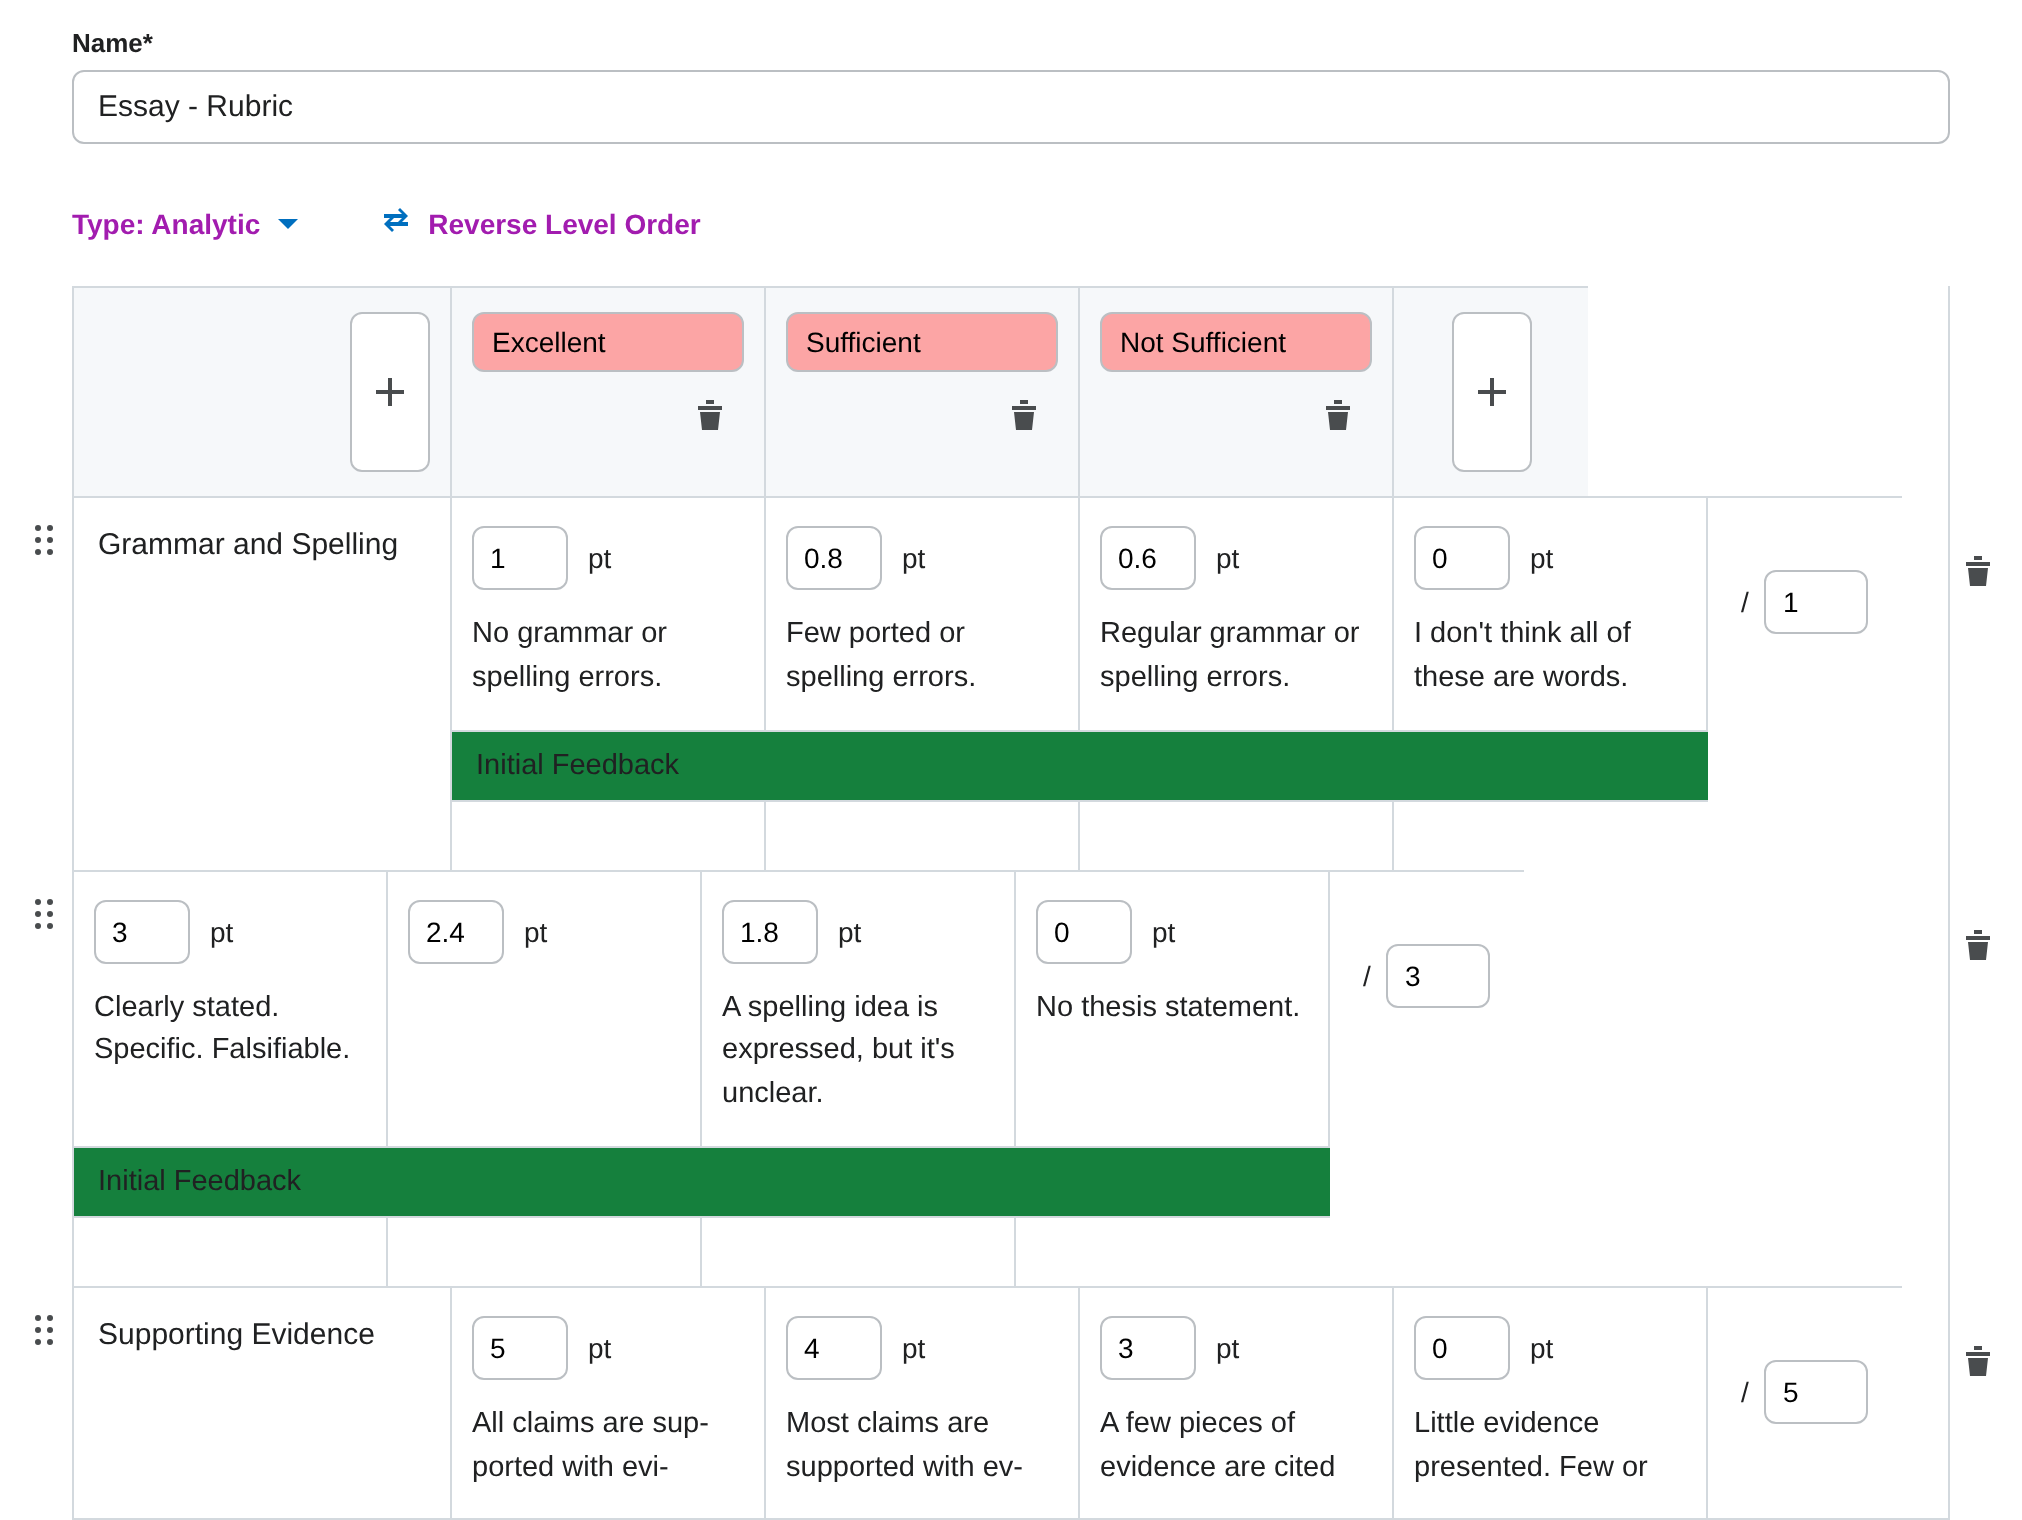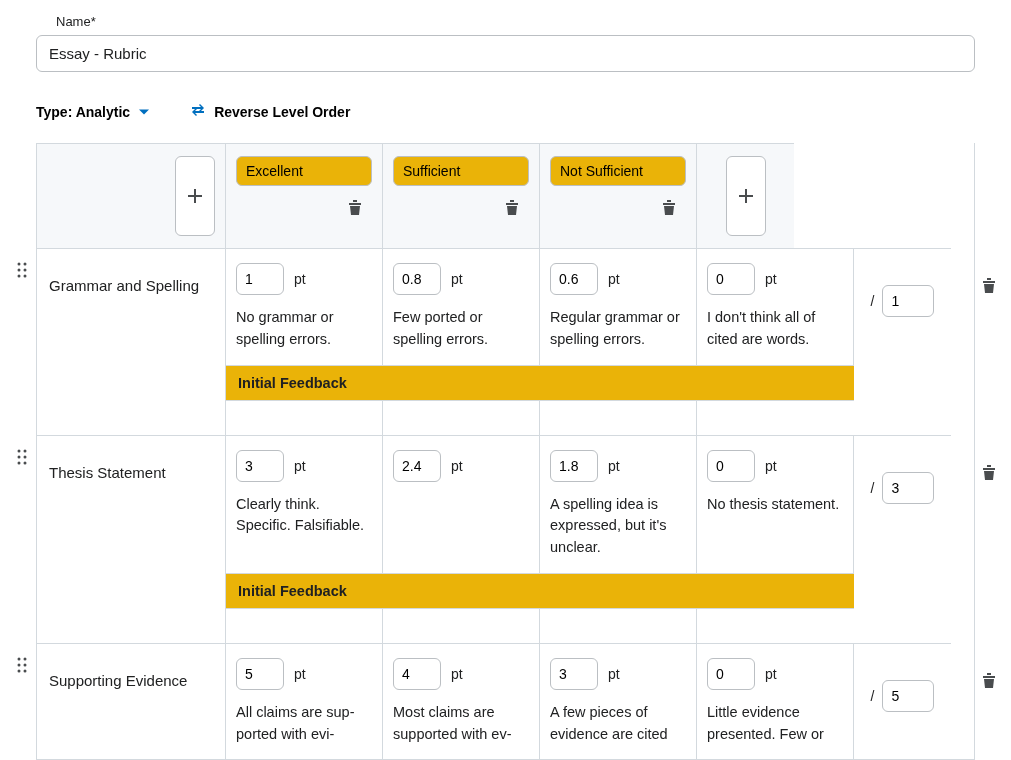--- a/index.html
+++ b/index.html
@@ -1,53 +1,53 @@
 <!DOCTYPE html>
 <html><head>
 <meta charset="utf-8">
 <style>
 * { box-sizing: border-box; margin: 0; padding: 0; }
 body { font-family: -apple-system, 'Segoe UI', sans-serif; font-size: 14px; color: #202122; background: #fff; padding: 14px 36px; width: 1011px; }
-.field-label { font-size: 13px; font-weight: 400; margin-bottom: 6px; display: block; margin-left: 20px; }
+.field-label { font-size: 13px; font-weight: 700; margin-bottom: 6px; display: block; }
 .name-input { width: 100%; border: 1px solid #bbbfc3; border-radius: 6px; padding: 9px 12px; font-size: 15px; color: #202122; }
 .toolbar { display: flex; gap: 40px; margin: 30px 0 22px 0; }
-.toolbar-btn { display: flex; align-items: center; gap: 8px; background: none; border: none; color: #000000; font-weight: 700; font-size: 14px; cursor: pointer; }
+.toolbar-btn { display: flex; align-items: center; gap: 8px; background: none; border: none; color: #a21caf; font-weight: 700; font-size: 14px; cursor: pointer; }
 .chev { width: 12px; height: 12px; display: inline-flex; }
 .chev svg { width: 100%; height: 100%; fill: #006fbf; }
 .swap svg { width: 16px; height: 16px; fill: #006fbf; }
 .rubric { border: 1px solid #d3d9de; border-top: none; }
 .hdr-row { display: flex; }
 .hdr-cell { border-top: 1px solid #d3d9de; border-right: 1px solid #d3d9de; background: #f6f8fa; padding: 12px 10px; }
 .hdr-cell:last-child { border-right: none; }
 .hdr-corner { width: 189px; display: flex; justify-content: flex-end; align-items: center; }
 .hdr-level { width: 157px; display: flex; flex-direction: column; gap: 10px; }
 .hdr-add { width: 97px; display: flex; justify-content: center; align-items: center; }
 .plus-btn { width: 40px; height: 80px; border: 1px solid #bbbfc3; border-radius: 6px; background: #fff; display: flex; align-items: center; justify-content: center; cursor: pointer; }
 .plus-btn svg { width: 14px; height: 14px; fill: #494c4e; }
-.level-name { border: 1px solid #bbbfc3; border-radius: 6px; padding: 6px 9px; font-size: 14px; background: #eab308; }
+.level-name { border: 1px solid #bbbfc3; border-radius: 6px; padding: 6px 9px; font-size: 14px; background: #fca5a5; }
 .trash-row { display: flex; justify-content: flex-end; padding-right: 6px; }
 .trash-btn { background: none; border: none; cursor: pointer; padding: 4px; }
 .trash-btn svg { width: 14px; height: 16px; fill: #494c4e; }
 .body-row { display: flex; align-items: stretch; position: relative; }
 .drag-handle { position: absolute; left: -20px; top: 14px; cursor: grab; }
 .drag-handle svg { width: 10px; height: 16px; fill: #494c4e; }
 .level-cell { width: 157px; border-top: 1px solid #d3d9de; border-right: 1px solid #d3d9de; padding: 14px 10px; display: flex; flex-direction: column; gap: 12px; }
 .pt-row { display: flex; align-items: center; gap: 10px; }
 .pt-input { width: 48px; border: 1px solid #bbbfc3; border-radius: 6px; padding: 7px 8px; font-size: 14px; text-align: left; }
 .pt-label { font-size: 14px; }
 .desc { font-size: 14.5px; line-height: 1.5; }
 .total-input { width: 52px; border: 1px solid #bbbfc3; border-radius: 6px; padding: 7px 8px; font-size: 14px; }
 .row-del { position: absolute; right: -26px; top: 26px; }
 .feedback-wrap { border-top: 1px solid #d3d9de; }
-.feedback-hdr { background: #eab308; padding: 9px 12px; font-weight: 700; font-size: 14.5px; border-bottom: 1px solid #d3d9de; }
+.feedback-hdr { background: #15803d; padding: 9px 12px; font-weight: 400; font-size: 14.5px; border-bottom: 1px solid #d3d9de; }
 .feedback-cells { display: flex; }
 .fb-cell { width: 157px; height: 34px; border-right: 1px solid #d3d9de; }
 .fb-cell:last-child { border-right: none; }
 .crit-block { display: flex; }
-.crit-left { width: 189px; border-top: 1px solid #d3d9de; border-right: 1px solid #d3d9de; padding: 28px 12px; font-size: 15px; }
+.crit-left { width: 189px; border-top: 1px solid #d3d9de; border-right: 1px solid #d3d9de; padding: 15px 12px; font-size: 15px; }
 .crit-right { flex: 1; }
 .levels-row { display: flex; }
 .crit-total { width: 97px; display:flex; flex-direction:column; border-top:1px solid #d3d9de; }
 .crit-total-inner { padding: 36px 8px 14px 8px; display:flex; align-items:center; gap:8px; justify-content:center;}
 </style>
 </head>
 <body>
 
 
 
@@ -146,21 +146,21 @@
                   <input class="pt-input" value="0.6" style="">
                   <span class="pt-label">pt</span>
                 </div>
                 <div class="desc">Regular grammar or spelling errors.</div>
               </div>
               <div class="level-cell">
                 <div class="pt-row">
                   <input class="pt-input" value="0" style="">
                   <span class="pt-label">pt</span>
                 </div>
-                <div class="desc">I don't think all of cited are words.</div>
+                <div class="desc">I don't think all of these are words.</div>
               </div>
             </div>
             <div class="feedback-wrap">
               <div class="feedback-hdr">Initial Feedback</div>
               <div class="feedback-cells">
                 <div class="fb-cell"></div>
                 <div class="fb-cell"></div>
                 <div class="fb-cell"></div>
                 <div class="fb-cell"></div>
               </div>
@@ -180,29 +180,28 @@
       <div class="body-row">
         <div class="drag-handle"><svg viewBox="0 0 10 16">
             <circle cx="2" cy="2" r="1.5"></circle>
             <circle cx="8" cy="2" r="1.5"></circle>
             <circle cx="2" cy="8" r="1.5"></circle>
             <circle cx="8" cy="8" r="1.5"></circle>
             <circle cx="2" cy="14" r="1.5"></circle>
             <circle cx="8" cy="14" r="1.5"></circle>
           </svg></div>
         <div class="crit-block">
-          <div class="crit-left">Thesis Statement</div>
           <div class="crit-right">
             <div class="levels-row">
               <div class="level-cell">
                 <div class="pt-row">
                   <input class="pt-input" value="3" style="">
                   <span class="pt-label">pt</span>
                 </div>
-                <div class="desc">Clearly think. Specific. Falsifiable.</div>
+                <div class="desc">Clearly stated. Specific. Falsifiable.</div>
               </div>
               <div class="level-cell">
                 <div class="pt-row">
                   <input class="pt-input" value="2.4" style="">
                   <span class="pt-label">pt</span>
                 </div>
               </div>
               <div class="level-cell">
                 <div class="pt-row">
                   <input class="pt-input" value="1.8" style="">

